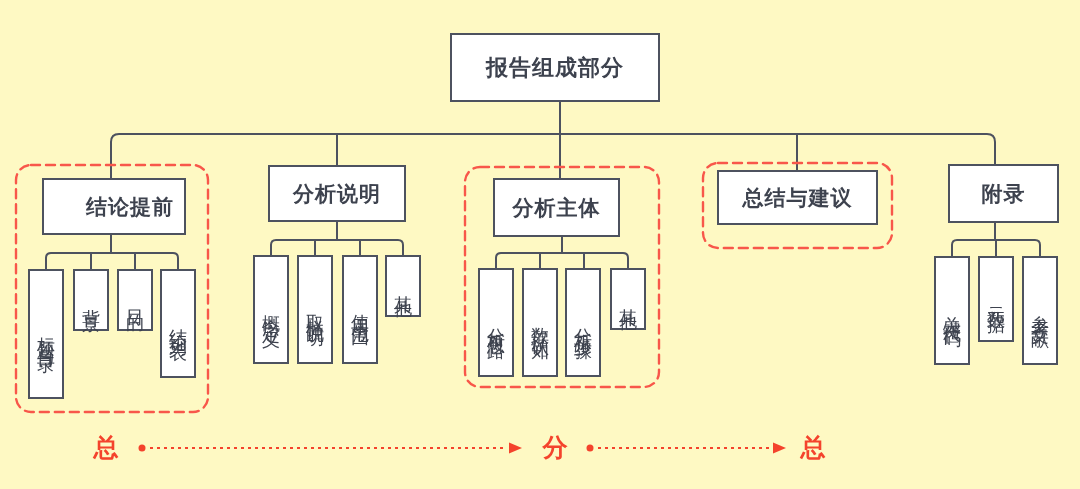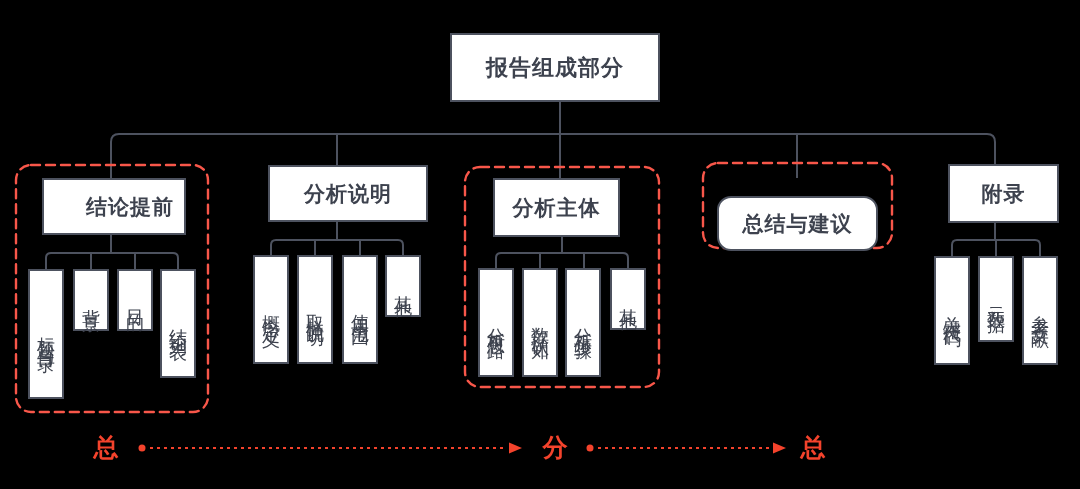--- a/index.html
+++ b/index.html
@@ -1,20 +1,20 @@
 <!DOCTYPE html>
 <html><head>
 <meta charset="utf-8">
 <style>
   html, body { margin: 0; padding: 0; background: #ffffff; }
   .canvas {
     position: relative;
     width: 1080px;
     height: 489px;
-    background: #000000;
+    background: #fef9c3;
     font-family: "Liberation Sans", "DejaVu Sans", sans-serif;
     overflow: hidden;
   }
   .wires {
     position: absolute;
     left: 0; top: 0;
     width: 1080px; height: 489px;
     pointer-events: none;
   }
   .node {
@@ -36,23 +36,23 @@
     text-orientation: upright;
     font-size: 18px;
     font-weight: 500;
     letter-spacing: 5px;
     line-height: 1;
   }
   
   #root { left: 450px; top: 33px; width: 210px; height: 69px; }
   
   #b1 { left: 42px;  top: 178px; width: 144px; height: 57px; padding-left: 32px; }
-  #b2 { left: 268px; top: 165px; width: 160px; height: 57px; }
+  #b2 { left: 268px; top: 165px; width: 138px; height: 57px; }
   #b3 { left: 493px; top: 178px; width: 127px; height: 59px; }
-  #b4 { left: 717px; top: 196px; width: 161px; height: 55px; border-radius: 14px; }
+  #b4 { left: 717px; top: 170px; width: 161px; height: 55px; }
   #b5 { left: 948px; top: 164px; width: 111px;  height: 59px; }
   
   .h2 { height: 62px; }
   .h3 { height: 86px; }
   .h4 { height: 109px; }
   .h5 { height: 130px; }
   
   #c11 { left: 28px;  top: 269px; }
   #c12 { left: 73px;  top: 269px; }
   #c13 { left: 117px; top: 269px; }

